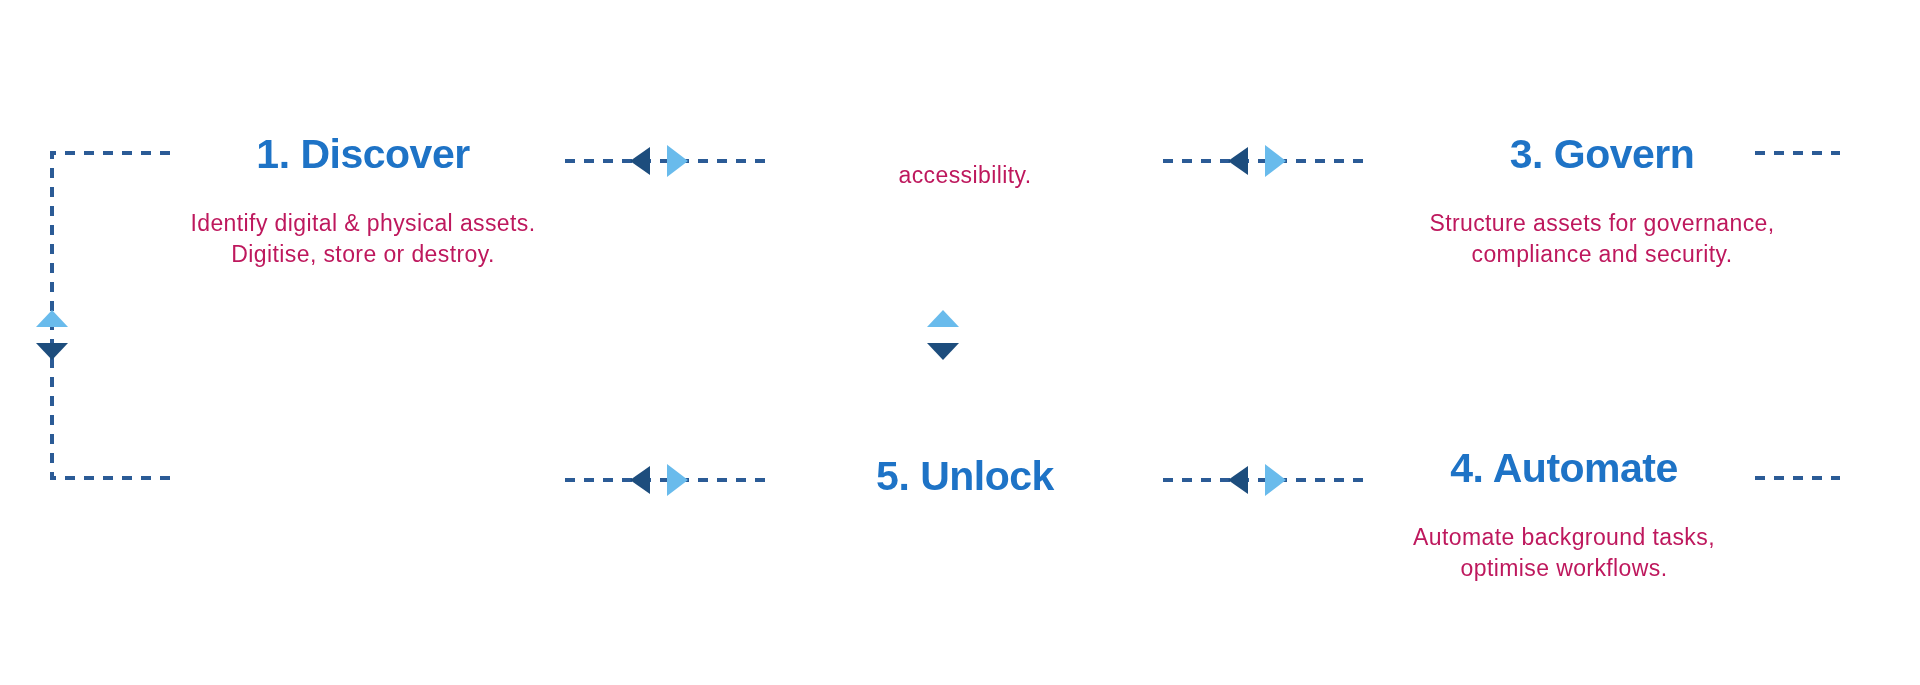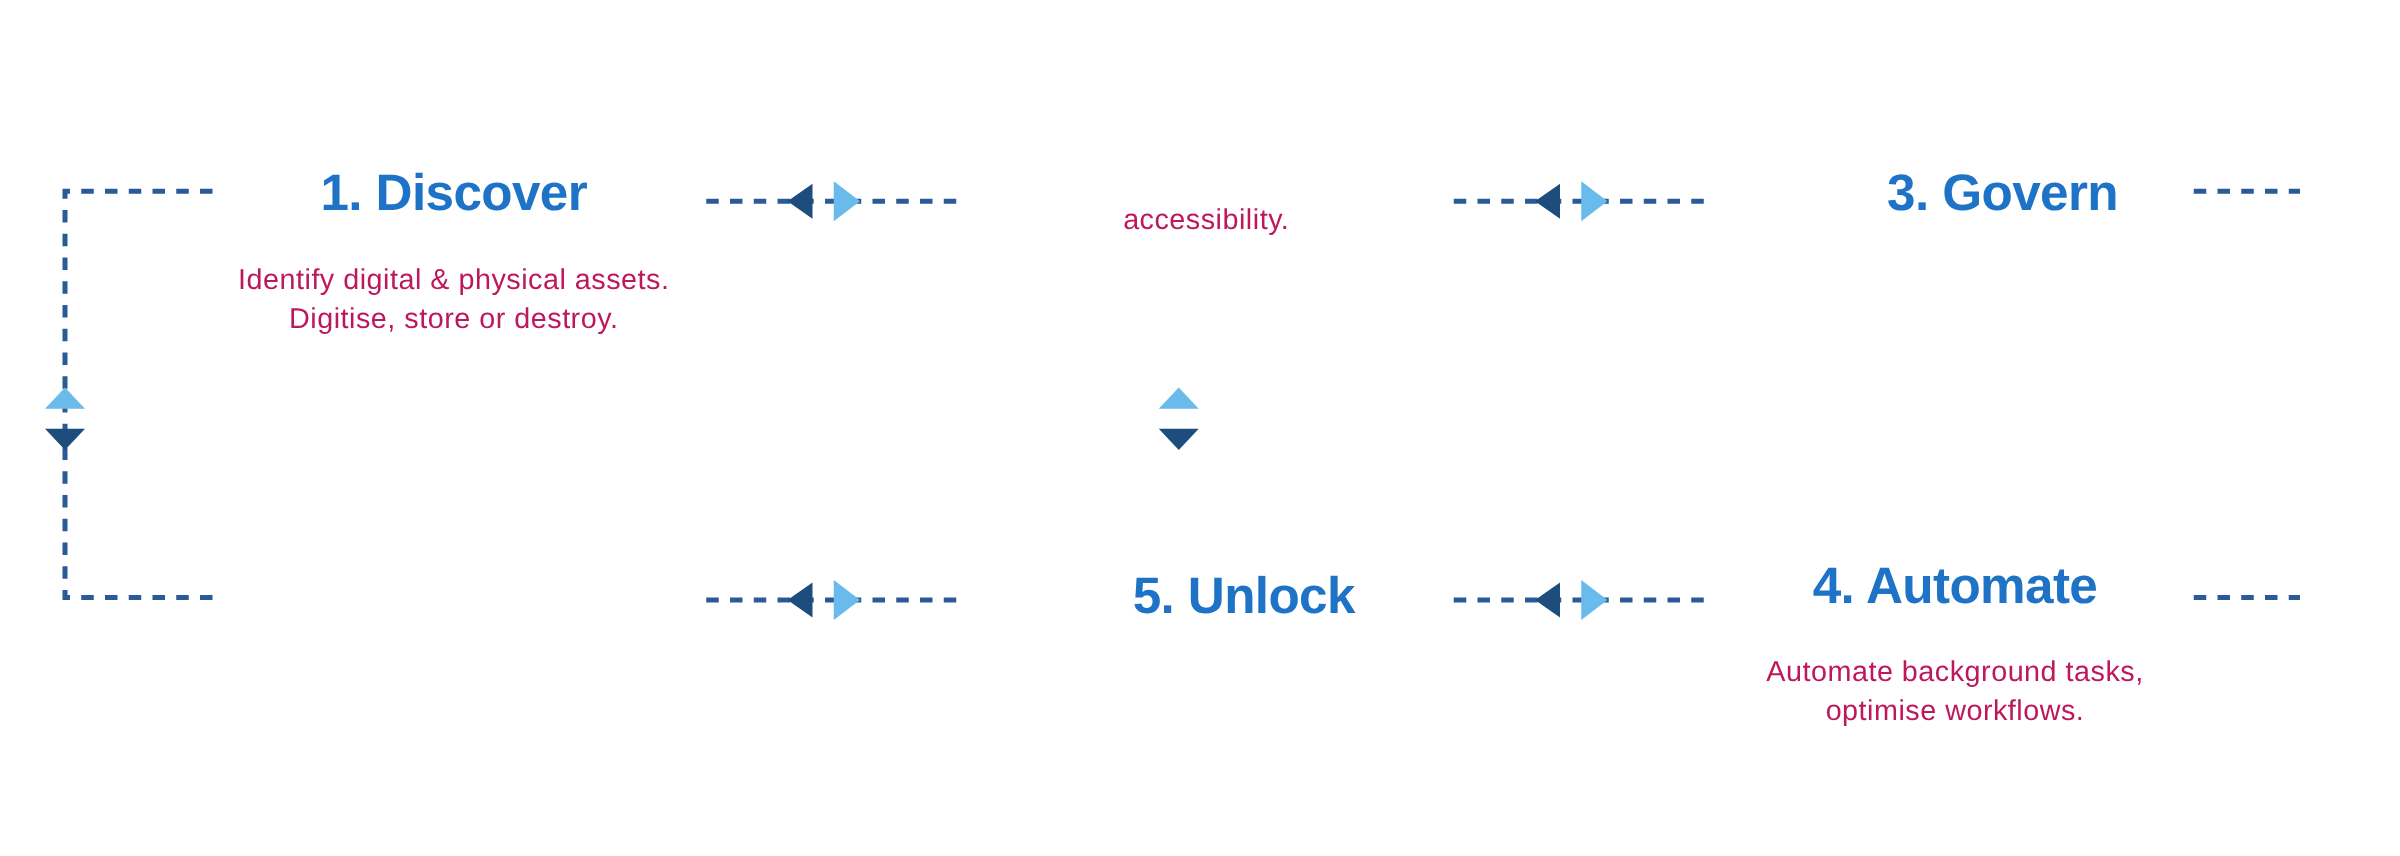--- a/index.html
+++ b/index.html
@@ -49,21 +49,21 @@
     font-weight: 400;
     letter-spacing: 0.4px;
     color: #be185d;
   }
   .step-desc span { display: block; }
   
   .s1 { left: 83px;   top: 130px; }
   .s2 { left: 685px;  top: 130px; }
   .s3 { left: 1322px; top: 130px; }
   .s6 { left: 84px;   top: 452px; }
-  .s5 { left: 715px;  top: 452px; }
+  .s5 { left: 685px;  top: 452px; }
   .s4 { left: 1284px; top: 444px; }
 </style>
 </head>
 <body>
 
 <div class="canvas">
 
   <svg class="lines-layer" viewBox="0 0 1920 685" xmlns="http://www.w3.org/2000/svg">
 
     <g>
@@ -117,20 +117,24 @@
   </div>
 
   <div class="step s2">
     <div class="step-desc">
       <span>accessibility.</span>
     </div>
   </div>
 
   <div class="step s3">
     <div class="step-title">3. Govern</div>
+    <div class="step-desc">
+      <span>Structure assets for governance,</span>
+      <span>compliance and security.</span>
+    </div>
   </div>
 
   <div class="step s6">
   </div>
 
   <div class="step s5">
     <div class="step-title">5. Unlock</div>
   </div>
 
   <div class="step s4">

